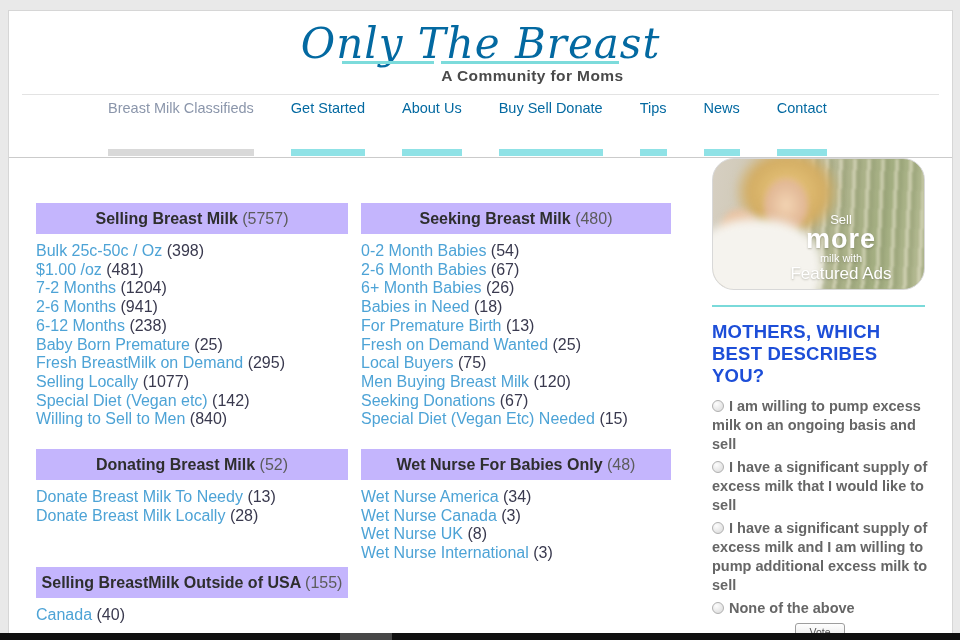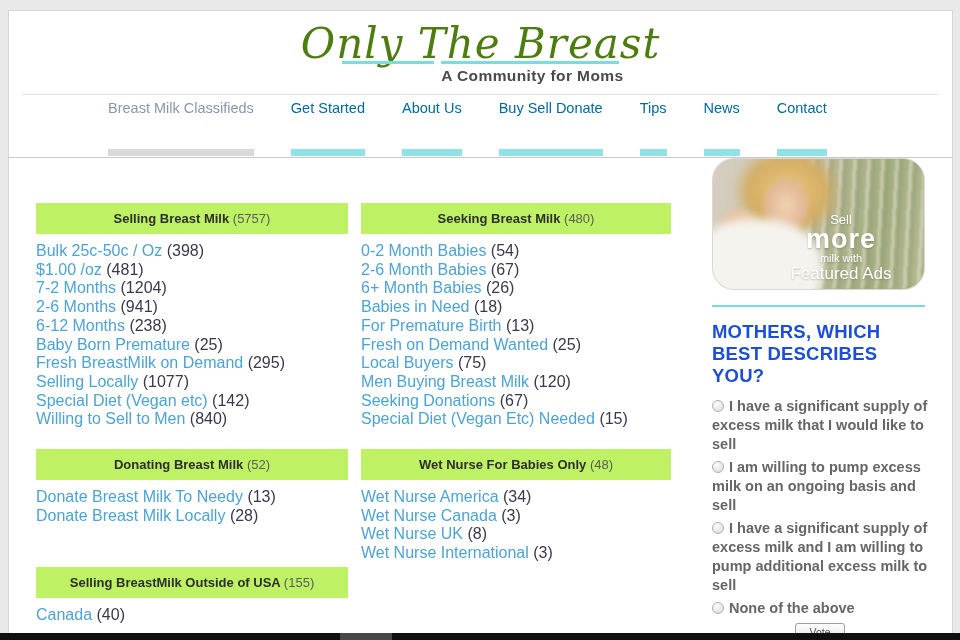--- a/index.html
+++ b/index.html
@@ -12,21 +12,21 @@
   #page {
     position: absolute; left: 8px; top: 10px; width: 945px; height: 623px;
     background: #fff; border: 1px solid #d6d6d6; border-bottom: none;
     overflow: hidden;
   }
   
   .site-header { position: relative; height: 147px; border-bottom: 1px solid #cbcbcb; background: #fff; }
   .logo-area { padding-top: 9px; text-align: center; }
   .logo-script {
     font-family: "DejaVu Serif", serif; font-style: italic;
-    font-size: 42px; line-height: 48px; color: #4d7c0f; letter-spacing: 1px;
+    font-size: 42px; line-height: 48px; color: #0369a1; letter-spacing: 1px;
   }
   .logo-underlines { display: flex; justify-content: center; gap: 7px; margin-top: -7px; }
   .logo-underlines span { height: 3px; background: #7cdbdb; display: block; }
   .logo-underlines .u1 { width: 92px; }
   .logo-underlines .u2 { width: 178px; }
   .tagline {
     width: 286px; margin: 3px auto 0; text-align: right;
     font-size: 15.5px; font-weight: bold; color: #4a4a4a; letter-spacing: 0.4px;
   }
   .header-sep { position: absolute; top: 83px; left: 13px; right: 13px; border-top: 1px solid #e3e3e3; }
@@ -39,22 +39,22 @@
   
   .main { position: relative; height: 475px; }
   .quicklinks { position: absolute; left: 27px; top: 15px; display: flex; gap: 13px; }
   .quicklinks a { font-size: 15.5px; color: #459fd3; text-decoration: none; cursor: pointer; }
   .col { position: absolute; top: 45px; }
   .col-left { left: 27px; width: 312px; }
   .col-mid { left: 352px; width: 310px; }
   .section + .section { margin-top: 20px; }
   .section.gap-lg { margin-top: 42px; }
   .section-header {
-    height: 31px; line-height: 31px; text-align: center; background: #bef264;
-    font-size: 13px; font-weight: bold; color: #2e2e2e;
+    height: 31px; line-height: 31px; text-align: center; background: #c4b5fd;
+    font-size: 16px; font-weight: bold; color: #2e2e2e;
   }
   .section-header .hdr-count { color: #5c5c5c; font-weight: normal; }
   ul.cat-list { list-style: none; margin-top: 8px; font-size: 16px; line-height: 18.7px; }
   ul.cat-list a { color: #4da3d6; text-decoration: none; cursor: pointer; }
   ul.cat-list .cat-count { color: #39394e; }
   
   .sidebar { position: absolute; left: 703px; top: 0; width: 216px; }
   .featured-ad {
     position: relative; width: 213px; height: 132px; border-radius: 22px; overflow: hidden;
     border: 1px solid #d8d8d8; cursor: pointer;
@@ -262,23 +262,23 @@
           <div class="ad-line1">Sell</div>
           <div class="ad-line2">more</div>
           <div class="ad-line3">milk with</div>
           <div class="ad-line4">Featured Ads</div>
         </div>
       </div>
       <div class="sidebar-divider"></div>
       <h2 class="poll-title">MOTHERS, WHICH BEST DESCRIBES YOU?</h2>
       <ol class="poll-options">
 
+          <li><span class="radio-icon"></span><span>I am willing to pump excess milk on an ongoing basis and sell</span></li>
+
           <li><span class="radio-icon"></span><span>I have a significant supply of excess milk that I would like to sell</span></li>
-
-          <li><span class="radio-icon"></span><span>I am willing to pump excess milk on an ongoing basis and sell</span></li>
 
           <li><span class="radio-icon"></span><span>I have a significant supply of excess milk and I am willing to pump additional excess milk to sell</span></li>
 
           <li><span class="radio-icon"></span><span>None of the above</span></li>
         </ol>
       <button class="vote-button">Vote</button>
       <a class="view-results">View Results</a>
     </aside>
 
   </div>

